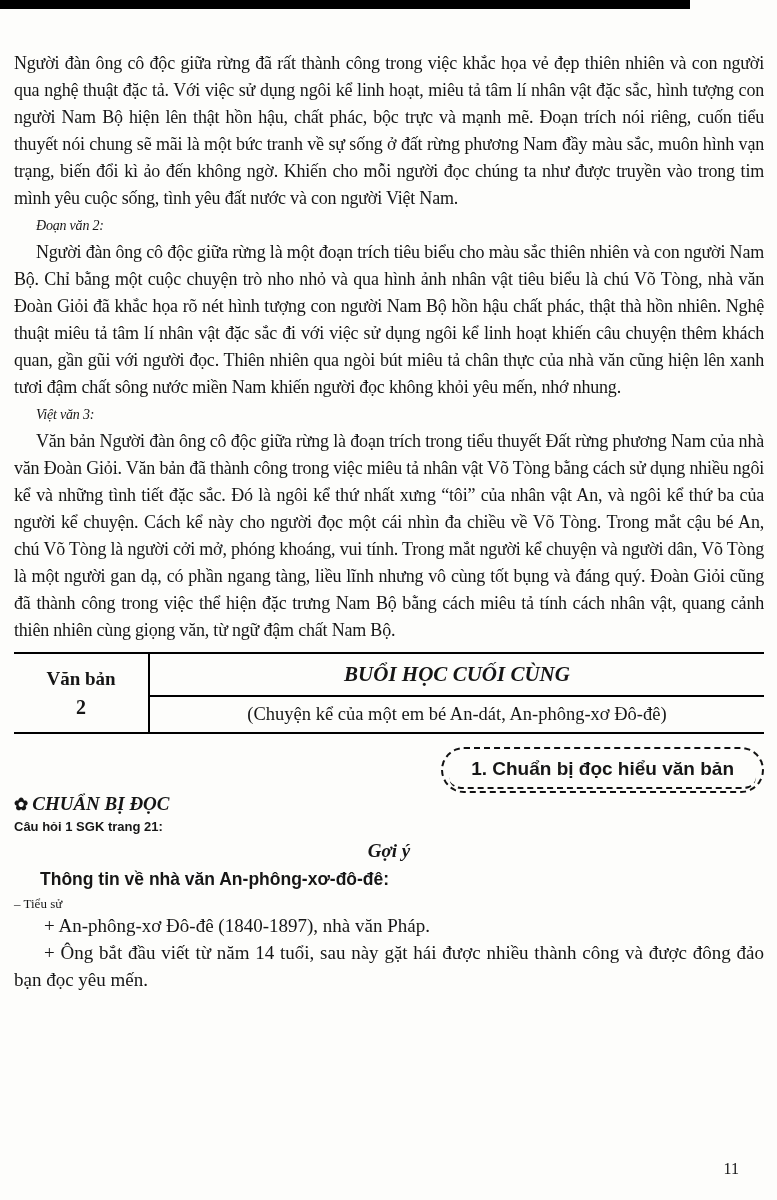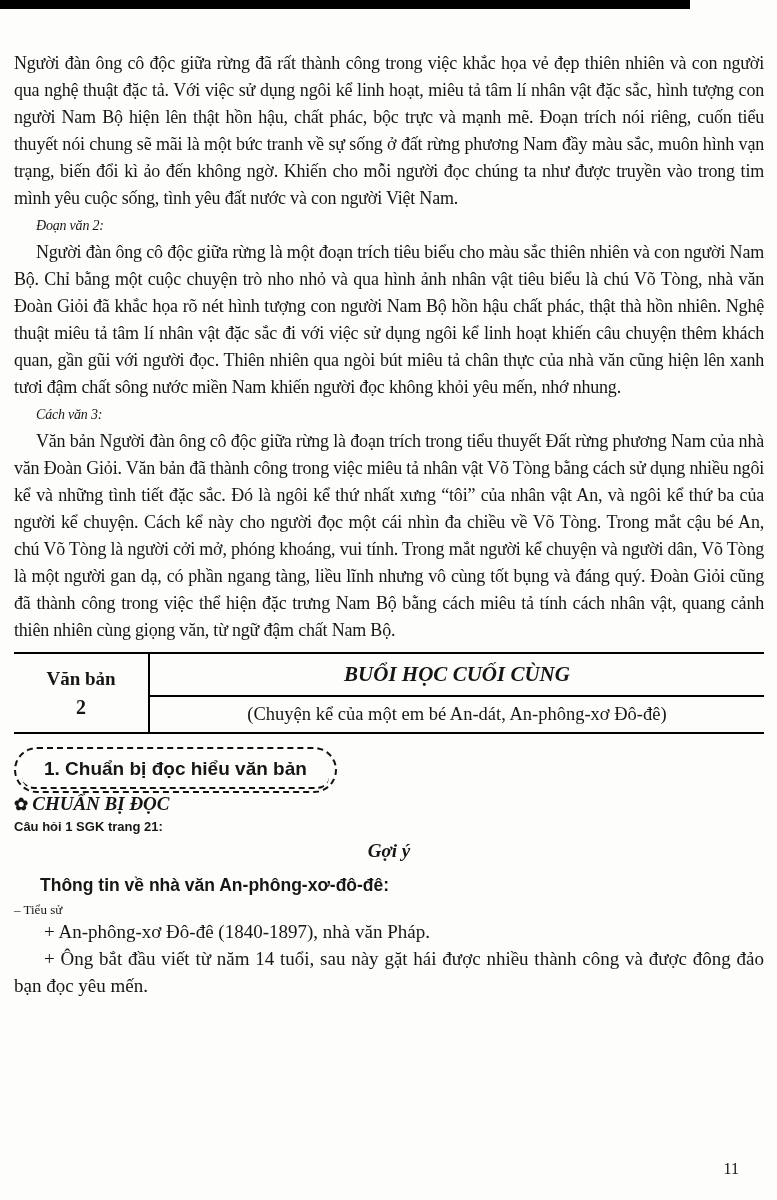--- a/index.html
+++ b/index.html
@@ -70,21 +70,21 @@
   }
   .lt-sub {
     text-align:center;
     font-size:18.5px;
     padding:7px 4px;
   }
 
   
   .banner-row {
     display:flex;
-    justify-content:flex-start;
+    justify-content:flex-end;
     margin-top:13px;
   }
   .banner {
     position:relative;
     border:2.5px dashed #111;
     border-radius:26px;
     padding:9px 28px 11px 28px;
     font-family:"Liberation Sans", sans-serif;
     font-weight:bold;
     font-size:19px;
@@ -116,21 +116,21 @@
     font-size:13px;
   }
   .hint {
     margin-top:6px;
     text-align:center;
     font-weight:bold;
     font-style:italic;
     font-size:19px;
   }
   .info-heading {
-    margin-top:13px;
+    margin-top:7px;
     padding-left:26px;
     font-family:"Liberation Sans", sans-serif;
     font-weight:bold;
     font-size:17.5px;
   }
   .bio {
     margin-top:6px;
     font-size:13px;
     font-style:normal;
   }
@@ -156,21 +156,21 @@
   <div class="topbar"></div>
 
   <div class="content">
 
     <p class="body"><span class="ital">Người đàn ông cô độc giữa rừng</span><span> đã rất thành công trong việc khắc họa vẻ đẹp thiên nhiên và con người qua nghệ thuật đặc tả. Với việc sử dụng ngôi kể linh hoạt, miêu tả tâm lí nhân vật đặc sắc, hình tượng con người Nam Bộ hiện lên thật hồn hậu, chất phác, bộc trực và mạnh mẽ. Đoạn trích nói riêng, cuốn tiểu thuyết nói chung sẽ mãi là một bức tranh về sự sống ở đất rừng phương Nam đầy màu sắc, muôn hình vạn trạng, biến đổi kì ảo đến không ngờ. Khiến cho mỗi người đọc chúng ta như được truyền vào trong tim mình yêu cuộc sống, tình yêu đất nước và con người Việt Nam.</span></p>
 
     <p class="label">Đoạn văn 2:</p>
 
     <p class="body indent"><span class="ital">Người đàn ông cô độc giữa rừng</span><span> là một đoạn trích tiêu biểu cho màu sắc thiên nhiên và con người Nam Bộ. Chỉ bằng một cuộc chuyện trò nho nhỏ và qua hình ảnh nhân vật tiêu biểu là chú Võ Tòng, nhà văn Đoàn Giỏi đã khắc họa rõ nét hình tượng con người Nam Bộ hồn hậu chất phác, thật thà hồn nhiên. Nghệ thuật miêu tả tâm lí nhân vật đặc sắc đi với việc sử dụng ngôi kể linh hoạt khiến câu chuyện thêm khách quan, gần gũi với người đọc. Thiên nhiên qua ngòi bút miêu tả chân thực của nhà văn cũng hiện lên xanh tươi đậm chất sông nước miền Nam khiến người đọc không khỏi yêu mến, nhớ nhung.</span></p>
 
-    <p class="label">Cách văn 3:</p>
+    <p class="label">Việt văn 3:</p>
 
     <p class="body indent"><span>Văn bản </span><span class="ital">Người đàn ông cô độc giữa rừng</span><span> là đoạn trích trong tiểu thuyết </span><span class="ital">Đất rừng phương Nam</span><span> của nhà văn Đoàn Giỏi. Văn bản đã thành công trong việc miêu tả nhân vật Võ Tòng bằng cách sử dụng nhiều ngôi kể và những tình tiết đặc sắc. Đó là ngôi kể thứ nhất xưng “tôi” của nhân vật An, và ngôi kể thứ ba của người kể chuyện. Cách kể này cho người đọc một cái nhìn đa chiều về Võ Tòng. Trong mắt cậu bé An, chú Võ Tòng là người cởi mở, phóng khoáng, vui tính. Trong mắt người kể chuyện và người dân, Võ Tòng là một người gan dạ, có phần ngang tàng, liều lĩnh nhưng vô cùng tốt bụng và đáng quý. Đoàn Giỏi cũng đã thành công trong việc thể hiện đặc trưng Nam Bộ bằng cách miêu tả tính cách nhân vật, quang cảnh thiên nhiên cùng giọng văn, từ ngữ đậm chất Nam Bộ.</span></p>
 
     <div class="lesson-table">
       <div class="lt-left">
         <div class="vb">Văn bản</div>
         <div class="num">2</div>
       </div>
       <div class="lt-right">
         <div class="lt-title">BUỔI HỌC CUỐI CÙNG</div>

